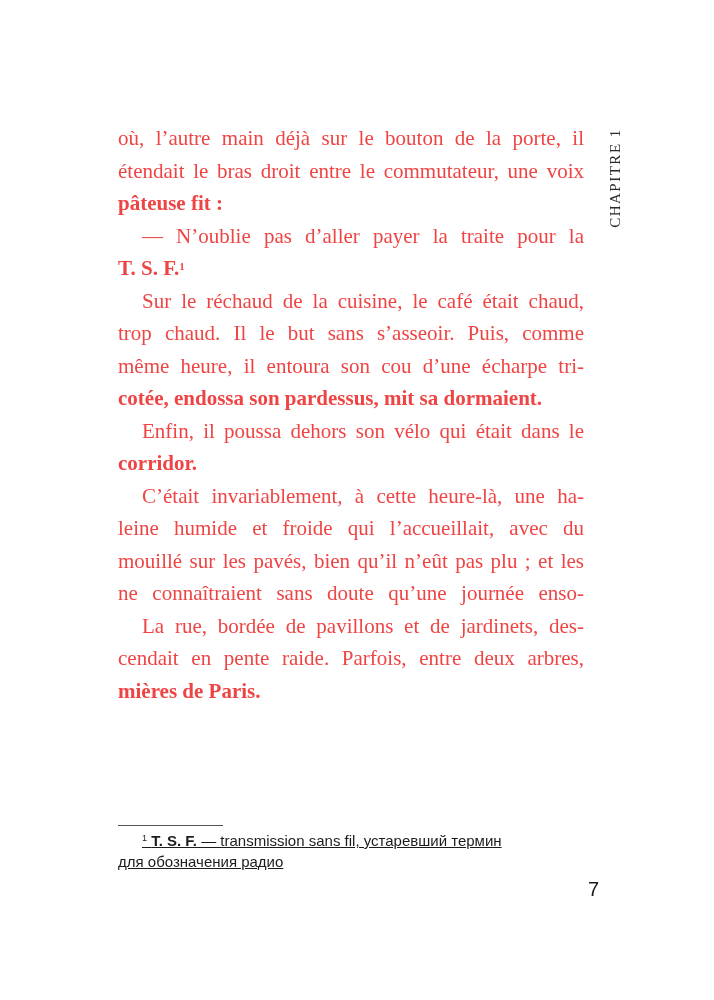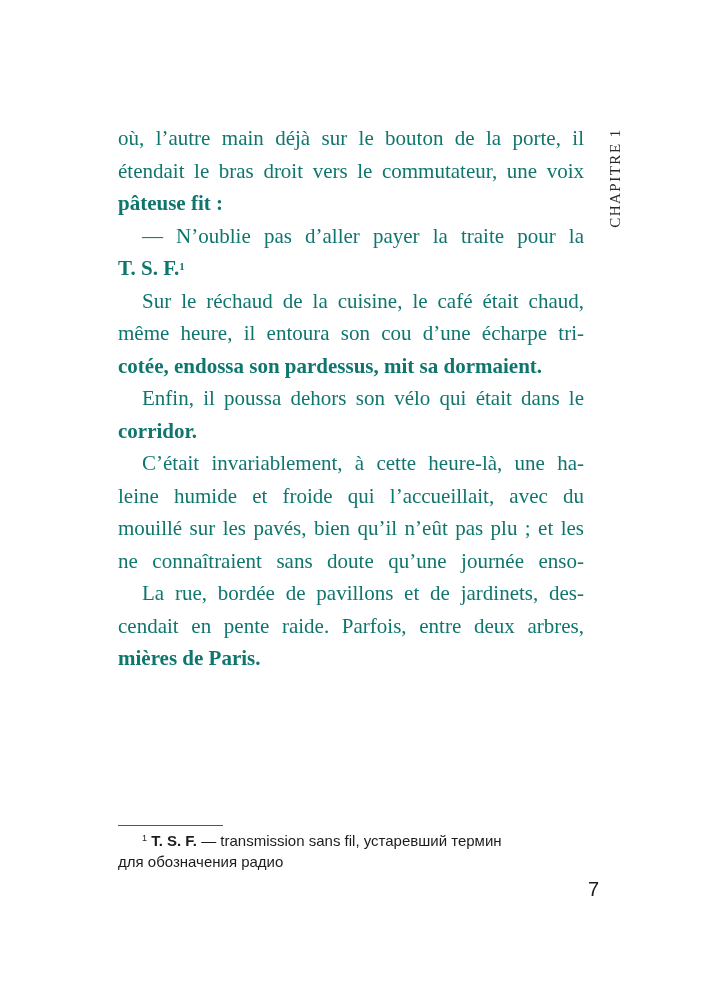--- a/index.html
+++ b/index.html
@@ -1,42 +1,43 @@
 <!DOCTYPE html>
 <html><head>
 <meta charset="utf-8">
 <style>
   html, body { margin:0; padding:0; }
   body { width:714px; height:1000px; background:#ffffff; position:relative; overflow:hidden; }
-  .text { position:absolute; left:118px; top:122px; width:466px; font-family:"Liberation Serif", serif; font-size:21px; line-height:32.5px; color:#0f766e; }
+  .text { position:absolute; left:118px; top:122px; width:466px; font-family:"Liberation Serif", serif; font-size:21px; line-height:32.5px; color:#ef4444; }
   .line { display:block; white-space:nowrap; text-align:justify; text-align-last:justify; height:32.5px; }
   .line.last { text-align-last:left;font-weight:bold; }
   .line.indent { padding-left:24px; }
   sup { font-size:11px; vertical-align:top; position:relative; top:-2px; }
   .side { position:absolute; left:600px; top:118px; width:30px; height:120px; }
   .side span { position:absolute; left:50%; top:50%; transform:translate(-50%,-50%) rotate(-90deg); white-space:nowrap; font-family:"Liberation Serif", serif; font-size:15px; letter-spacing:1.5px; color:#2a2a2a; }
   .rule { position:absolute; left:118px; top:825px; width:105px; border-top:1px solid #555; }
-  .foot { position:absolute; left:118px; top:830px; width:480px; font-family:"Liberation Sans", sans-serif; font-size:15px; line-height:21px; color:#1c1c1c; }
+  .foot { position:absolute; left:118px; top:830px; width:480px; font-family:"Liberation Sans", sans-serif; font-size:15px; line-height:21px; color:#1c1c1c;text-decoration:underline; }
   .foot sup { font-size:9px; }
   .pagenum { position:absolute; left:588px; top:878px; font-family:"Liberation Sans", sans-serif; font-size:20px; color:#1c1c1c; }
 </style>
 </head>
 <body>
 
 <div class="side">
   <span>CHAPITRE 1</span>
 </div>
 
 <div class="text" id="body">
     <span class="line"><span>où, l’autre main déjà sur le bouton de la porte, il</span></span>
-    <span class="line"><span>étendait le bras droit vers le commutateur, une voix</span></span>
+    <span class="line"><span>étendait le bras droit entre le commutateur, une voix</span></span>
     <span class="line last"><span>pâteuse fit :</span></span>
     <span class="line indent"><span>— N’oublie pas d’aller payer la traite pour la</span></span>
     <span class="line last"><span>T. S. F.</span><sup>1</sup></span>
     <span class="line indent"><span>Sur le réchaud de la cuisine, le café était chaud,</span></span>
+    <span class="line"><span>trop chaud. Il le but sans s’asseoir. Puis, comme</span></span>
     <span class="line"><span>même heure, il entoura son cou d’une écharpe tri-</span></span>
     <span class="line last"><span>cotée, endossa son pardessus, mit sa dormaient.</span></span>
     <span class="line indent"><span>Enfin, il poussa dehors son vélo qui était dans le</span></span>
     <span class="line last"><span>corridor.</span></span>
     <span class="line indent"><span>C’était invariablement, à cette heure-là, une ha-</span></span>
     <span class="line"><span>leine humide et froide qui l’accueillait, avec du</span></span>
     <span class="line"><span>mouillé sur les pavés, bien qu’il n’eût pas plu ; et les</span></span>
     <span class="line"><span>ne connaîtraient sans doute qu’une journée enso-</span></span>
     <span class="line indent"><span>La rue, bordée de pavillons et de jardinets, des-</span></span>
     <span class="line"><span>cendait en pente raide. Parfois, entre deux arbres,</span></span>

